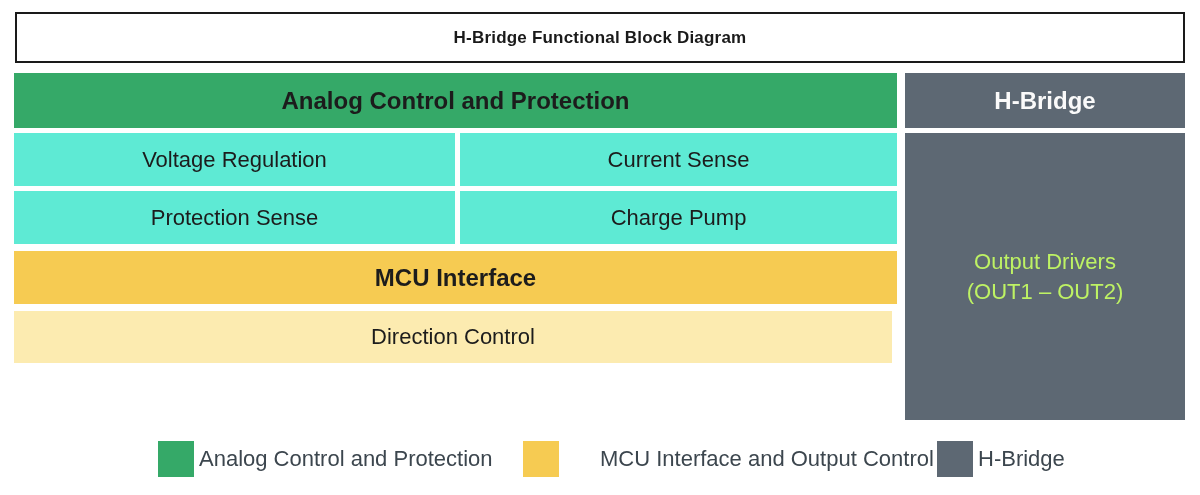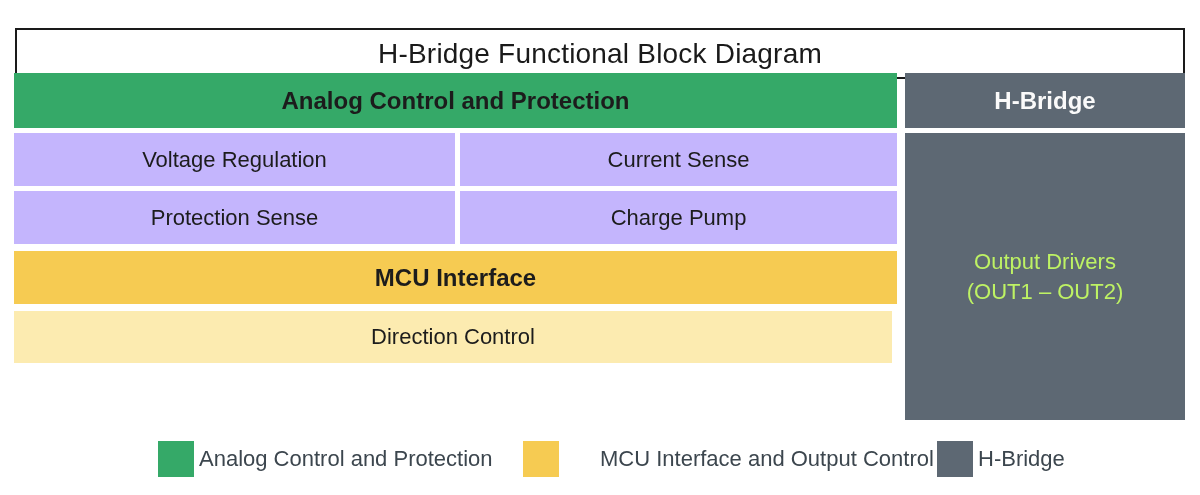--- a/index.html
+++ b/index.html
@@ -9,26 +9,26 @@
   .canvas {
     position: relative;
     width: 1200px;
     height: 495px;
     background: #ffffff;
     overflow: hidden;
   }
 
   .title-box {
     position: absolute;
-    left: 15px; top: 28px;
+    left: 15px; top: 12px;
     width: 1170px; height: 51px;
     background: #ffffff;
     border: 2px solid #1a1a1a;
     display: flex; align-items: center; justify-content: center;
-    font-size: 28px; font-weight: normal; color: #1a1a1a;
+    font-size: 17px; font-weight: bold; color: #1a1a1a;
     letter-spacing: 0.2px;
   }
 
   .left-col {
     position: absolute;
     left: 14px; top: 73px;
     width: 883px;
     display: flex; flex-direction: column;
   }
   .right-col {
@@ -49,21 +49,21 @@
   .cell {
     height: 53px;
     display: flex; align-items: center; justify-content: center;
     font-size: 22px; color: #1c1c1c;
   }
 
   .mb5 { margin-bottom: 5px; }
   .mb7 { margin-bottom: 7px; }
 
   .green       { background: #35a968; }
-  .light-green { background: #c4b5fd; }
+  .light-green { background: #5eead4; }
   .yellow      { background: #f6cb52; }
   .light-yellow{ background: #fcebb0; }
   .gray        { background: #5d6873; }
 
   .hdr.gray { color: #fafafa; }
 
   .big-block {
     height: 287px;
     display: flex; flex-direction: column;
     align-items: center; justify-content: center;

